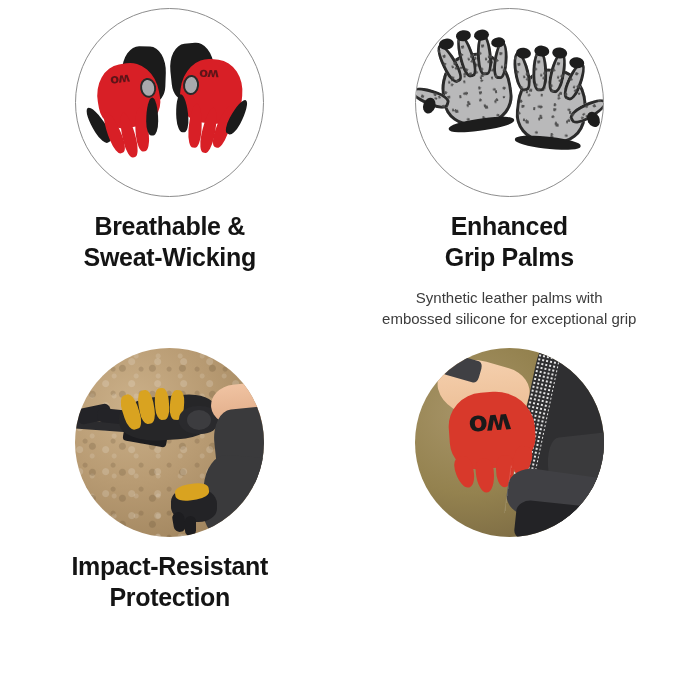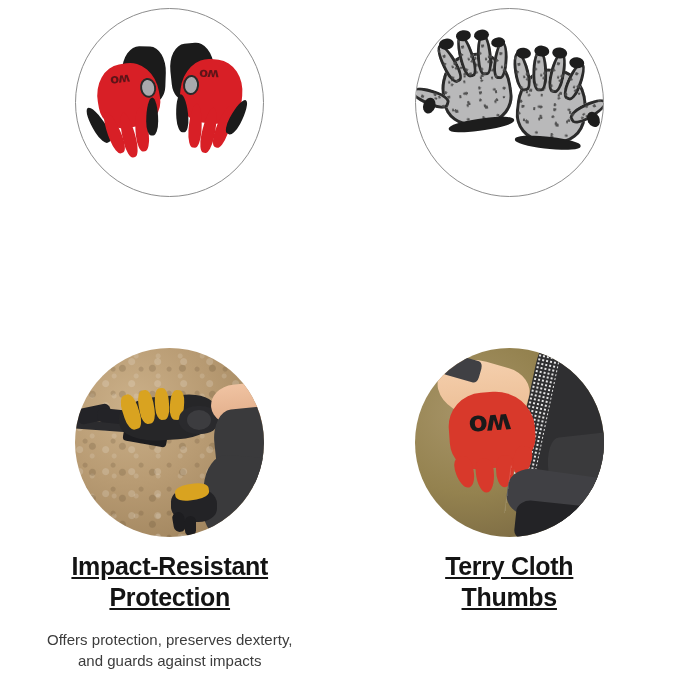--- a/index.html
+++ b/index.html
@@ -175,21 +175,21 @@
   .heading {
     text-align:center;
     font-size:25px;
     line-height:31px;
     font-weight:700;
     color:#141414;
     letter-spacing:-.3px;
     white-space:pre-line;
   }
   .cell.r1 .heading { margin-top:14px; }
-  .cell.r2 .heading { margin-top:14px;text-decoration:underline; }
+  .cell.r2 .heading { margin-top:14px; }
   .desc {
     text-align:center;
     font-size:15px;
     line-height:21px;
     color:#3c3c3c;
     white-space:pre-line;
   }
   .cell.r1 .desc { margin-top:14px; }
   .cell.r2 .desc { margin-top:16px; }
 </style>
@@ -220,20 +220,22 @@
           <div class="fng dark" style="left:6px; top:44px; width:12px; height:38px; transform:rotate(-10deg);"></div>
           <div class="fng" style="left:20px; top:52px; width:13px; height:44px; transform:rotate(-2deg);"></div>
           <div class="fng" style="left:34px; top:54px; width:13px; height:46px; transform:rotate(6deg);"></div>
           <div class="fng" style="left:48px; top:50px; width:13px; height:44px; transform:rotate(14deg);"></div>
           <div class="fng dark" style="left:61px; top:42px; width:12px; height:38px; transform:rotate(22deg);"></div>
           <div class="disc" style="left:10px; top:24px; width:16px; height:20px;"></div>
           <div class="logo" style="left:26px; top:14px; font-size:13px; transform:rotate(176deg);">wo</div>
         </div>
       </div>
     </div>
+    <div class="heading">Breathable &amp;
+Sweat-Wicking</div>
   </div>
 
   <div class="cell r1">
     <div class="media outlined">
       <div class="scene">
 
         <div class="glove greyglove" style="left:12px; top:38px; width:96px; height:92px; transform:rotate(-8deg);">
           <div class="pad" style="left:14px; top:6px; width:70px; height:72px; overflow:hidden;">
             <div class="silicone"></div>
           </div>
@@ -283,20 +285,24 @@
           <div class="tip" style="left:6px; top:-14px; width:15px; height:11px;"></div>
           <div class="tip" style="left:24px; top:-18px; width:15px; height:11px;"></div>
           <div class="tip" style="left:42px; top:-18px; width:15px; height:11px;"></div>
           <div class="tip" style="left:60px; top:-10px; width:15px; height:11px;"></div>
           <div class="tip" style="left:82px; top:44px; width:16px; height:12px; transform:rotate(56deg);"></div>
           <div class="redline" style="left:26px; top:74px; width:34px; height:8px;"></div>
           <div class="tip" style="left:14px; top:72px; width:66px; height:12px; border-radius:46%;"></div>
         </div>
       </div>
     </div>
+    <div class="heading">Enhanced
+Grip Palms</div>
+    <div class="desc">Synthetic leather palms with
+embossed silicone for exceptional grip</div>
   </div>
 
   <div class="cell r2">
     <div class="media">
       <div class="scene">
         <div class="dirt"></div>
 
         <div class="bar" style="left:-4px; top:74px; width:78px; height:9px; transform:rotate(4deg);"></div>
         <div class="lever" style="left:2px; top:58px; width:34px; height:16px; transform:rotate(-12deg);"></div>
         <div class="lever" style="left:22px; top:62px; width:46px; height:14px; transform:rotate(6deg);"></div>
@@ -315,22 +321,20 @@
         <div class="jerseyblk" style="left:128px; top:108px; width:70px; height:82px; transform:rotate(4deg);"></div>
 
         <div class="lever" style="left:96px; top:140px; width:46px; height:34px; background:#232326; border-radius:40% 46% 40% 44%;"></div>
         <div class="ygloveband" style="left:100px; top:136px; width:34px; height:16px; transform:rotate(-8deg);"></div>
         <div class="lever" style="left:98px; top:164px; width:12px; height:20px; background:#1d1d20; transform:rotate(-10deg);"></div>
         <div class="lever" style="left:110px; top:168px; width:11px; height:20px; background:#1d1d20;"></div>
       </div>
     </div>
     <div class="heading">Impact-Resistant
 Protection</div>
-    <div class="desc">Offers protection, preserves dexterty,
-and guards against impacts</div>
   </div>
 
   <div class="cell r2">
     <div class="media">
       <div class="scene">
         <div class="olive"></div>
 
         <div class="jerseyR" style="left:112px; top:-12px; width:104px; height:150px; transform:rotate(12deg);"></div>
         <div class="meshdots" style="left:110px; top:6px; width:22px; height:128px; transform:rotate(12deg);"></div>
         <div class="jerseyR" style="left:136px; top:86px; width:86px; height:118px; transform:rotate(-6deg); background:#3a3a3c;"></div>
@@ -345,17 +349,15 @@
           <div class="rf" style="left:62px; top:56px; width:18px; height:30px; transform:rotate(16deg);"></div>
           <div class="wologo" style="left:22px; top:16px; font-size:28px; transform:rotate(180deg);">wo</div>
         </div>
 
         <div class="cuffdark" style="left:92px; top:124px; width:96px; height:48px; transform:rotate(8deg);">
           <div class="ribs"></div>
         </div>
         <div class="jerseyR" style="left:100px; top:156px; width:96px; height:44px; transform:rotate(6deg); background:#232326;"></div>
       </div>
     </div>
-    <div class="heading">Terry Cloth
-Thumbs</div>
   </div>
 
 </div>
 
 </body></html>

